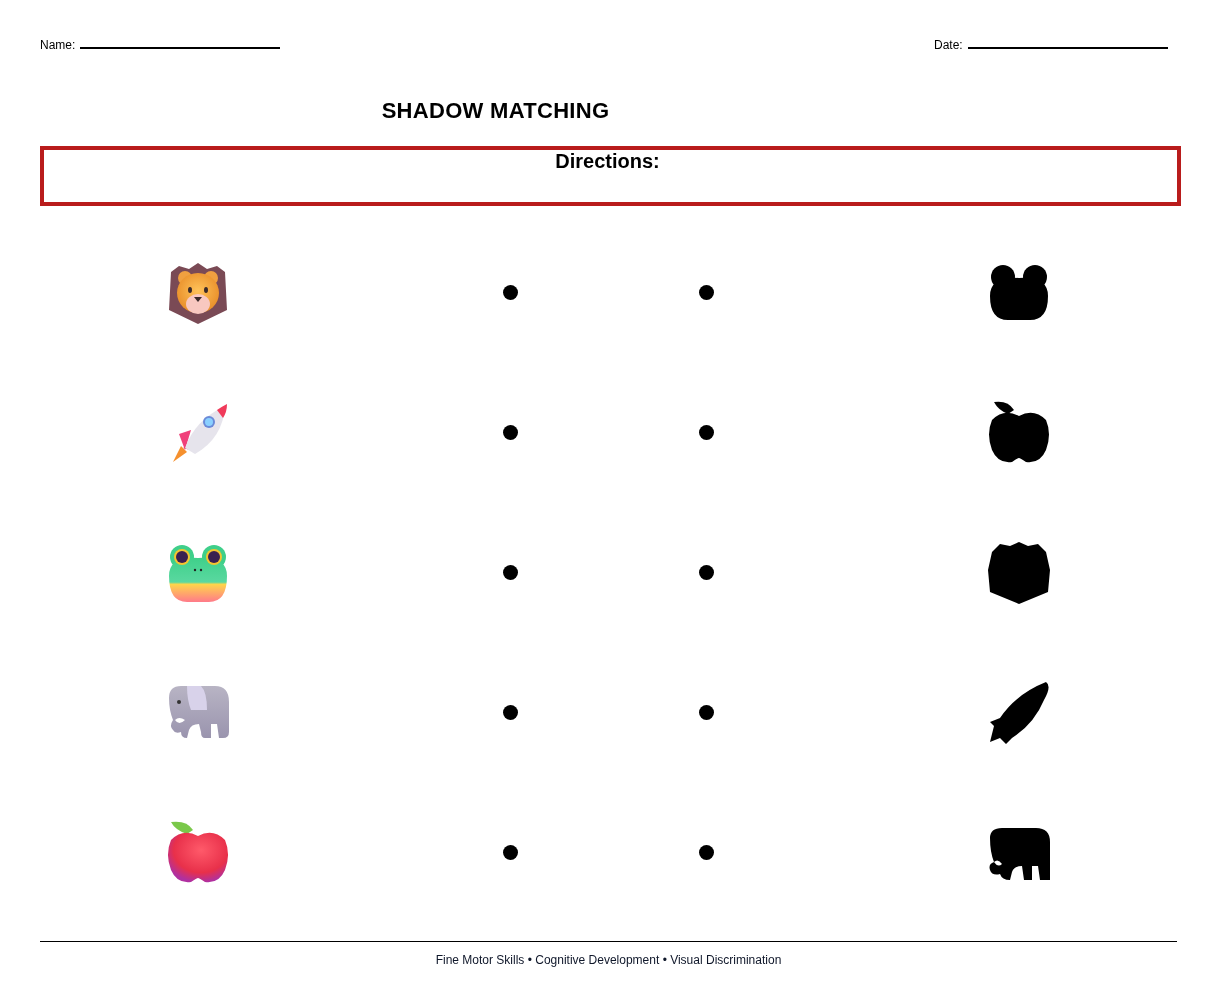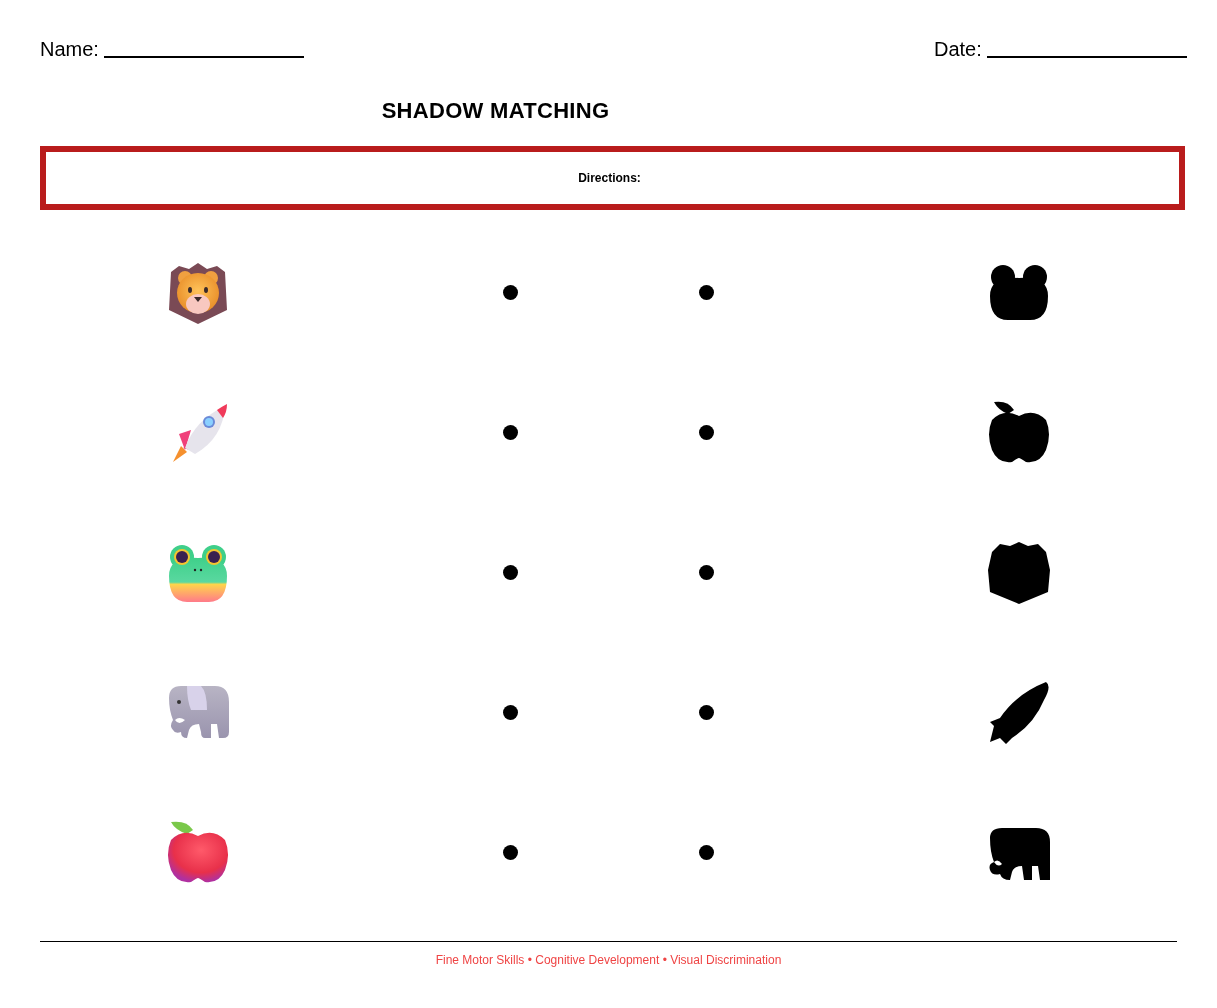--- a/index.html
+++ b/index.html
@@ -1,33 +1,33 @@
 <!DOCTYPE html>
 <html><head>
 <meta charset="utf-8">
 <style>
   html, body { margin:0; padding:0; background:#ffffff; }
   body { width:1217px; height:1008px; position:relative; font-family:"Liberation Sans", sans-serif; color:#000; overflow:hidden; }
-  .hdr { position:absolute; top:38px; font-size:20px; display:flex; align-items:flex-end; }
+  .hdr { position:absolute; top:38px; font-size:12px; display:flex; align-items:flex-end; }
   .hdr .line { display:inline-block; border-bottom:2px solid #000; height:0; margin-left:5px; margin-bottom:3px; }
   #name-field { left:40px; }
   #name-field .line { width:200px; }
   #date-field { left:934px; }
   #date-field .line { width:200px; }
   .title { position:absolute; top:98px; left:0; width:991px; text-align:center; font-size:22px; font-weight:bold; letter-spacing:0.3px; }
-  .directions { position:absolute; top:146px; left:40px; width:1133px; height:52px; border:6px solid #b91c1c; display:flex; align-items:center; justify-content:center; font-size:12px; }
+  .directions { position:absolute; top:146px; left:40px; width:1133px; height:52px; border:4px solid #b91c1c; display:flex; justify-content:center; font-size:20px; }
   .directions b { margin-right:6px; }
   .row { position:absolute; left:0; width:1217px; height:80px; }
   .obj { position:absolute; left:165px; top:8px; width:66px; height:66px; }
   .shadow { position:absolute; left:986px; top:8px; width:66px; height:66px; }
   .dot { position:absolute; width:15px; height:15px; border-radius:50%; background:#000; top:33px; }
   .dot.left { left:503px; }
   .dot.right { left:699px; }
   .footer-line { position:absolute; top:941px; left:40px; width:1137px; border-top:1px solid #000; }
-  .footer { position:absolute; top:953px; left:0; width:1217px; text-align:center; font-size:12px; color:#ef4444; }
+  .footer { position:absolute; top:953px; left:0; width:1217px; text-align:center; font-size:12px; color:#0f172a; }
 </style>
 </head>
 <body>
 
 <div class="hdr" id="name-field">
   <span>Name:</span>
   <span class="line"></span>
 </div>
 <div class="hdr" id="date-field">
   <span>Date:</span>

